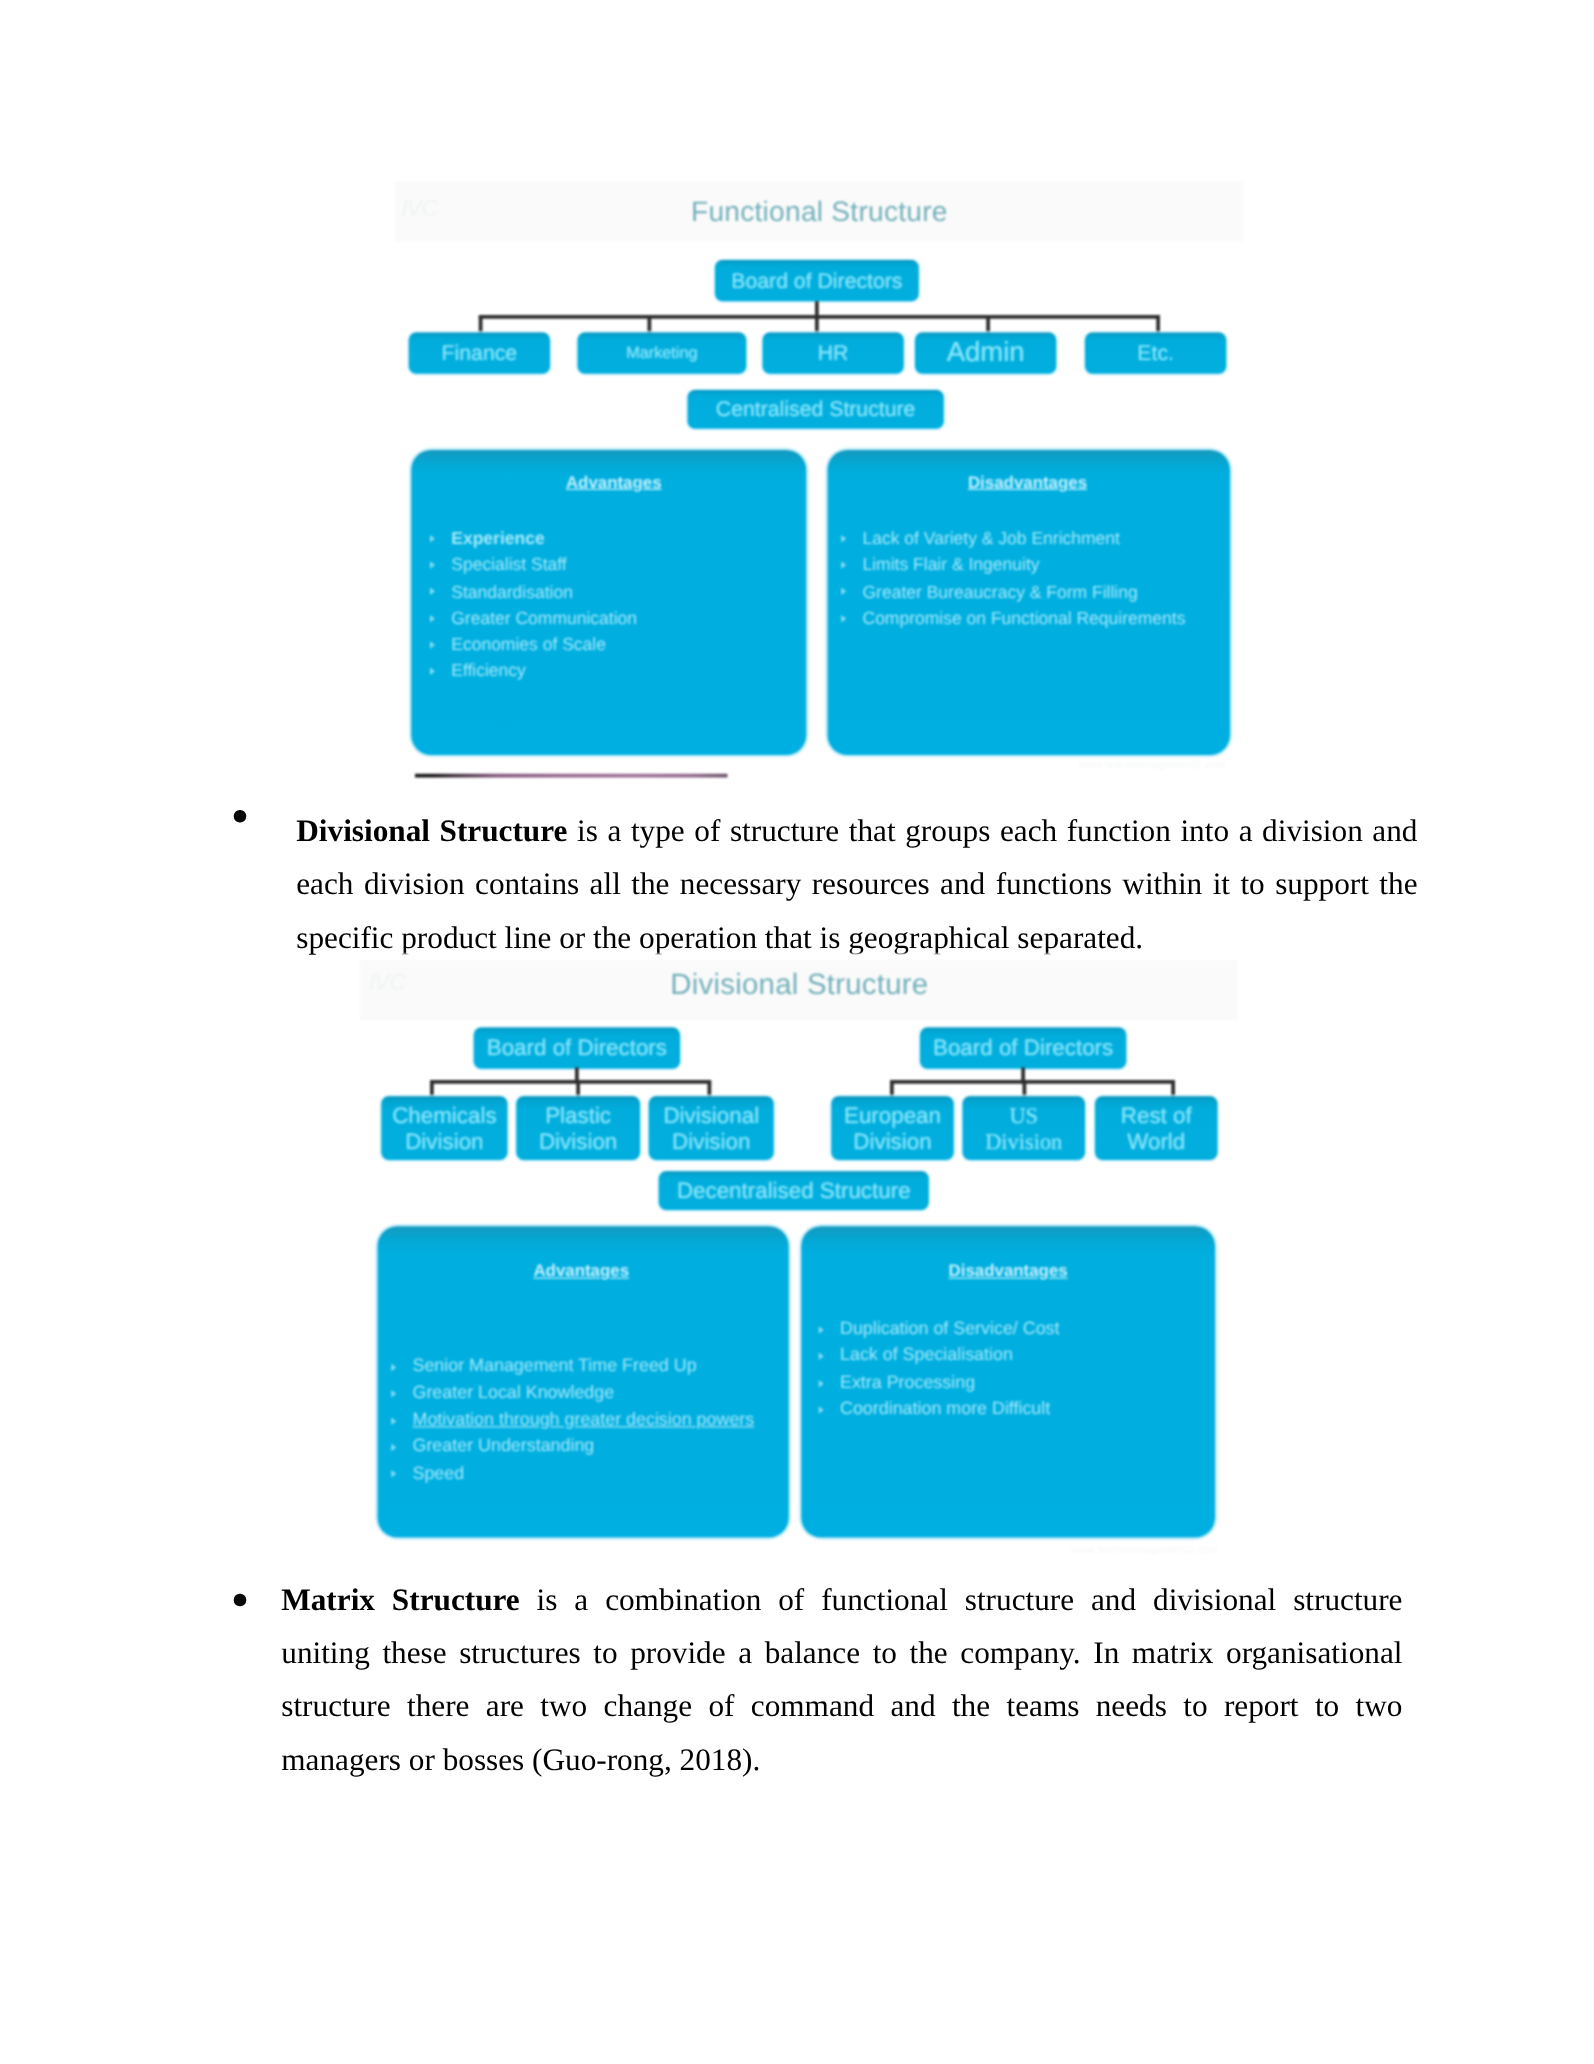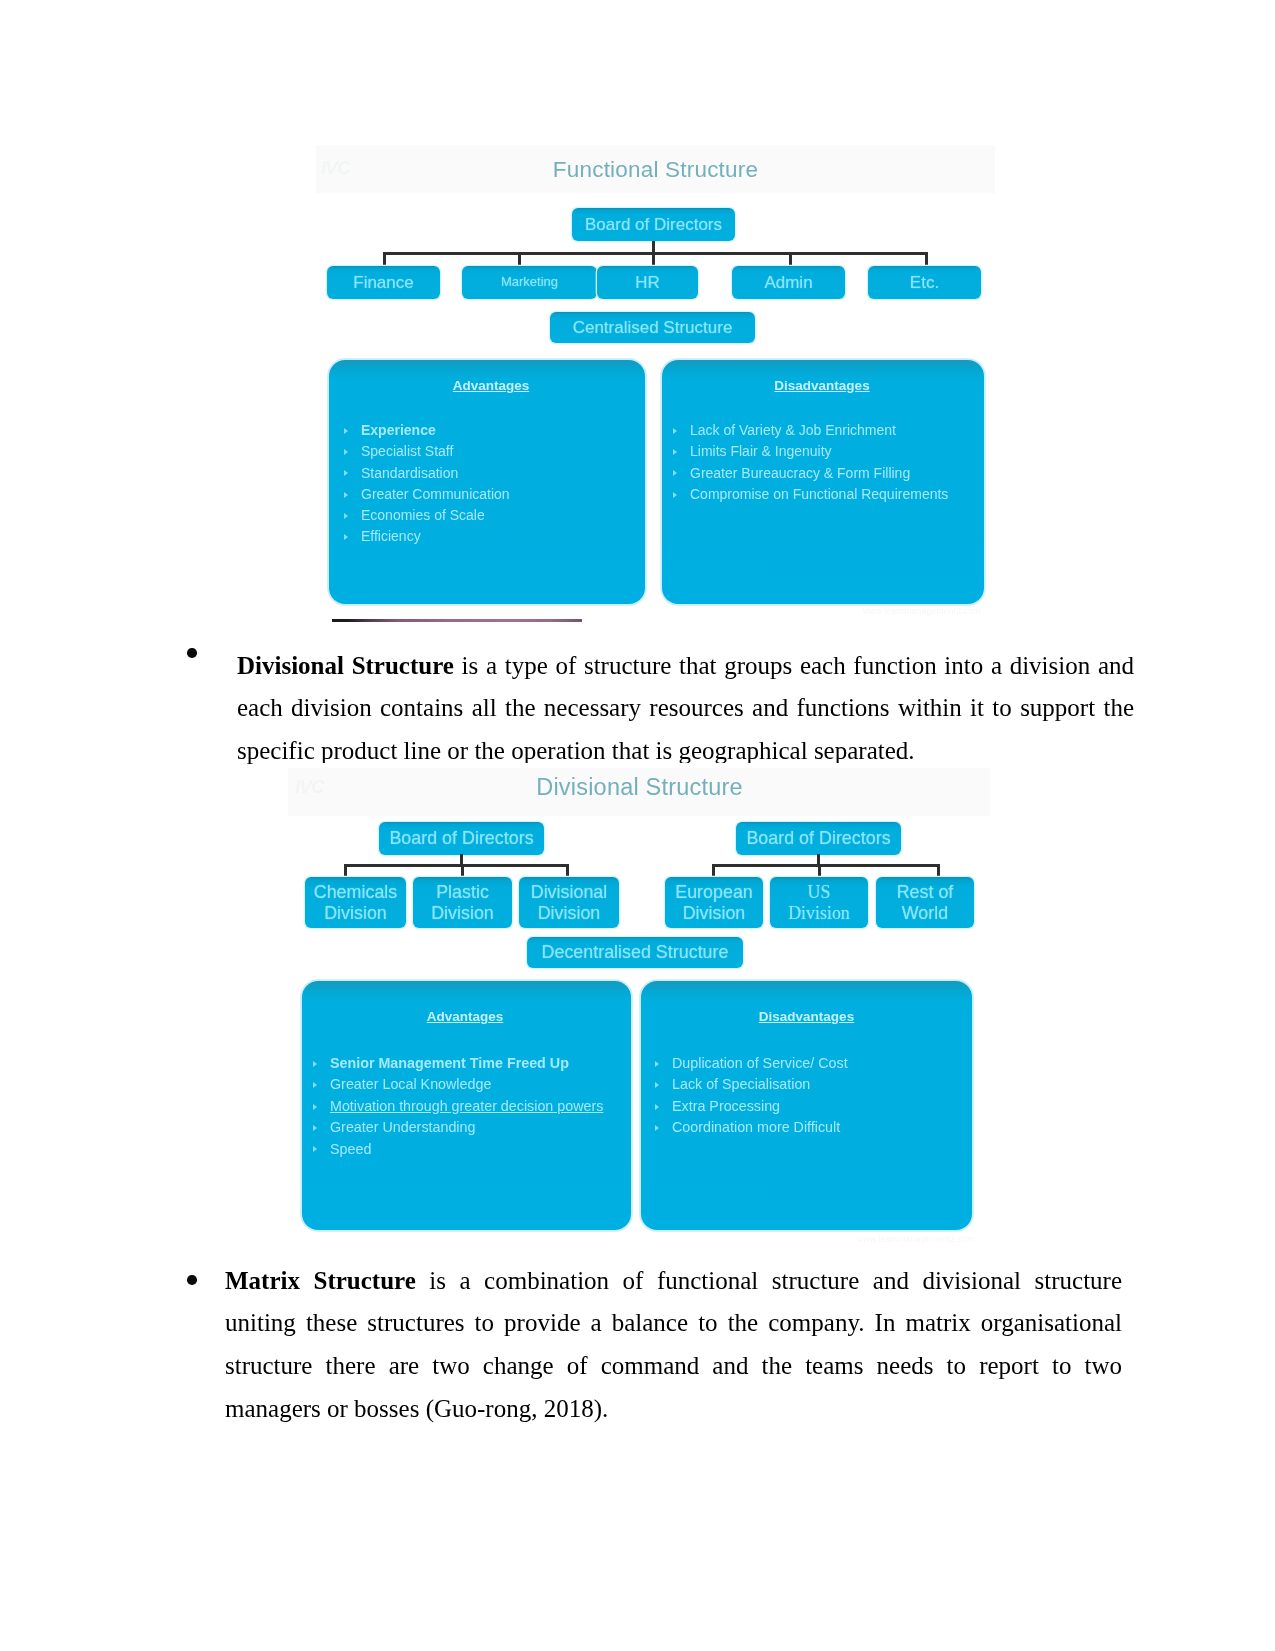--- a/index.html
+++ b/index.html
@@ -128,22 +128,22 @@
     <div class="conn" style="left:98px; top:109px; width:545px; height:2.8px;"></div>
 
     <div class="conn" style="left:98px; top:110px; width:2.8px; height:16px;"></div>
     <div class="conn" style="left:233px; top:110px; width:2.8px; height:16px;"></div>
     <div class="conn" style="left:367px; top:110px; width:2.8px; height:16px;"></div>
     <div class="conn" style="left:504px; top:110px; width:2.8px; height:16px;"></div>
     <div class="conn" style="left:640px; top:110px; width:2.8px; height:16px;"></div>
 
     <div class="nbox" style="left:42px; top:123px; width:113px; height:33px; font-size:17px;">Finance</div>
     <div class="nbox" style="left:177px; top:123px; width:135px; height:33px; font-size:13px;">Marketing</div>
-    <div class="nbox" style="left:312px; top:123px; width:101px; height:33px; font-size:17px;">HR</div>
-    <div class="nbox" style="left:447px; top:123px; width:113px; height:33px; font-size:17px;">Admin</div>
+    <div class="nbox" style="left:325px; top:123px; width:113px; height:33px; font-size:17px;">HR</div>
+    <div class="nbox" style="left:447px; top:123px; width:113px; height:33px; font-size:22px;">Admin</div>
     <div class="nbox" style="left:583px; top:123px; width:113px; height:33px; font-size:17px;">Etc.</div>
 
     <div class="nbox" style="left:265px; top:169px; width:205px; height:31px; font-size:17px;">Centralised Structure</div>
 
     <div class="adbox" style="left:44px; top:217px; width:316px; height:244px;">
       <div class="head" style="top:18px; left:8px; font-size:13.5px;">Advantages</div>
       <ul style="left:32px; top:60px; font-size:14px; line-height:21.3px;">
         <li style="font-weight:bold;">Experience</li>
         <li>Specialist Staff</li>
         <li>Standardisation</li>
@@ -207,21 +207,21 @@
     <div class="nbox" style="left:485px; top:114px; width:98px; height:51px; font-size:17.9px;font-family:Liberation Serif, serif;">US
 Division</div>
     <div class="nbox" style="left:591px; top:114px; width:98px; height:51px; font-size:17.9px;">Rest of
 World</div>
 
     <div class="nbox" style="left:242px; top:174px; width:216px; height:31px; font-size:17.9px;">Decentralised Structure</div>
 
     <div class="adbox" style="left:17px; top:218px; width:329px; height:249px;">
       <div class="head" style="top:28px; left:-3px; font-size:13.5px;">Advantages</div>
       <ul style="left:28px; top:72px; font-size:14.3px; line-height:21.4px;">
-        <li style="font-weight:bold;">Senior Management Time Freed Up</li>
+        <li style="font-weight:normal;margin-top:30px;">Senior Management Time Freed Up</li>
         <li>Greater Local Knowledge</li>
         <li style="text-decoration:underline;">Motivation through greater decision powers</li>
         <li>Greater Understanding</li>
         <li>Speed</li>
       </ul>
     </div>
 
     <div class="adbox" style="left:356px; top:218px; width:331px; height:249px;">
       <div class="head" style="top:28px; font-size:13.5px;">Disadvantages</div>
       <ul style="left:31px; top:72px; font-size:14.3px; line-height:21.4px;">

